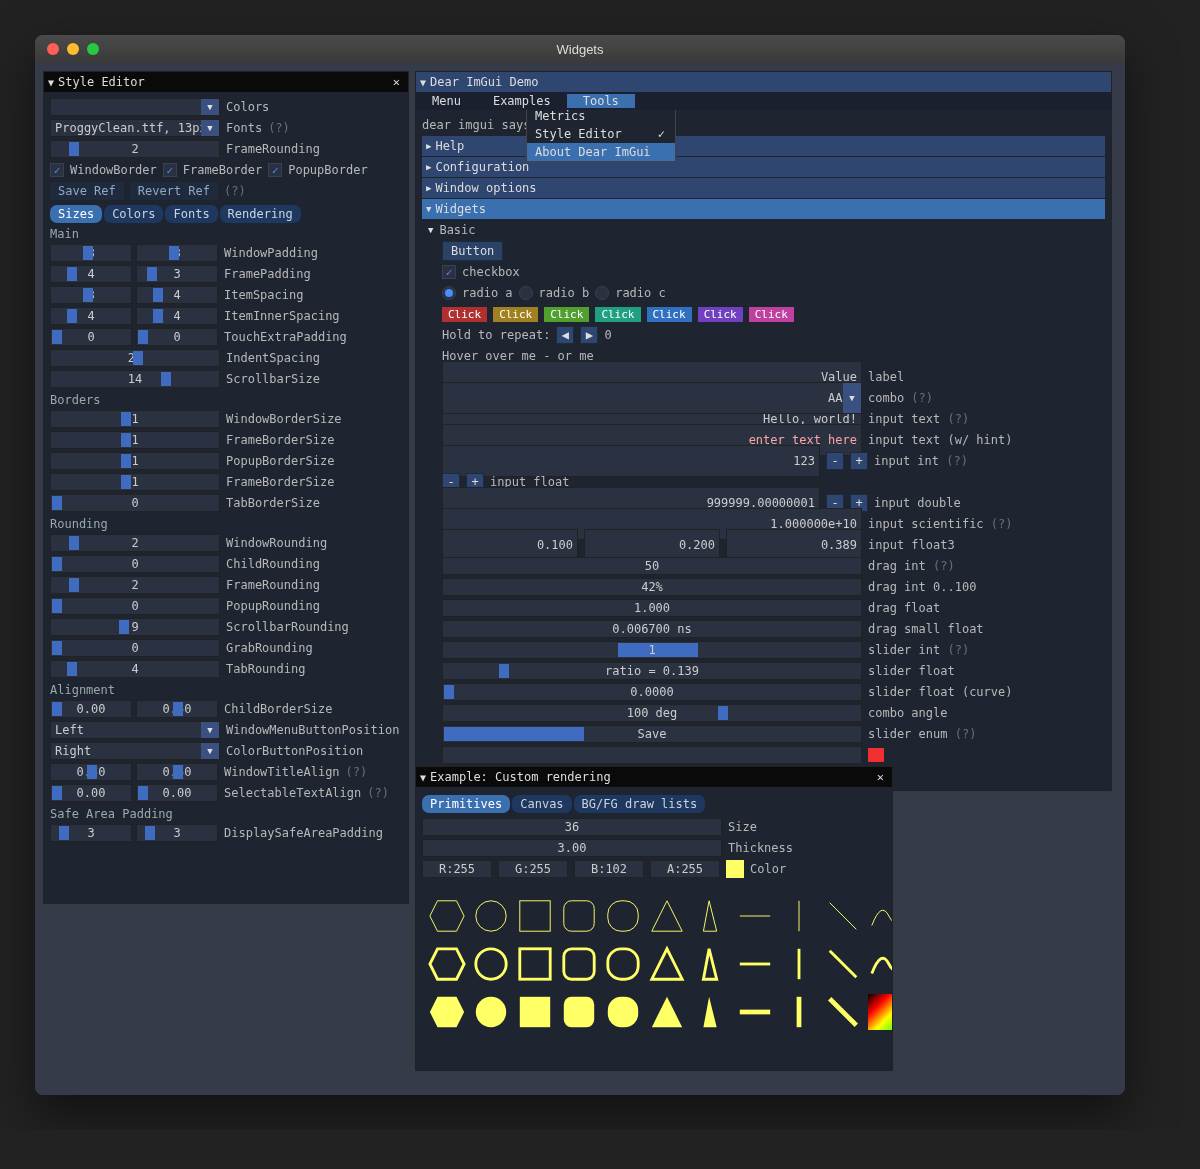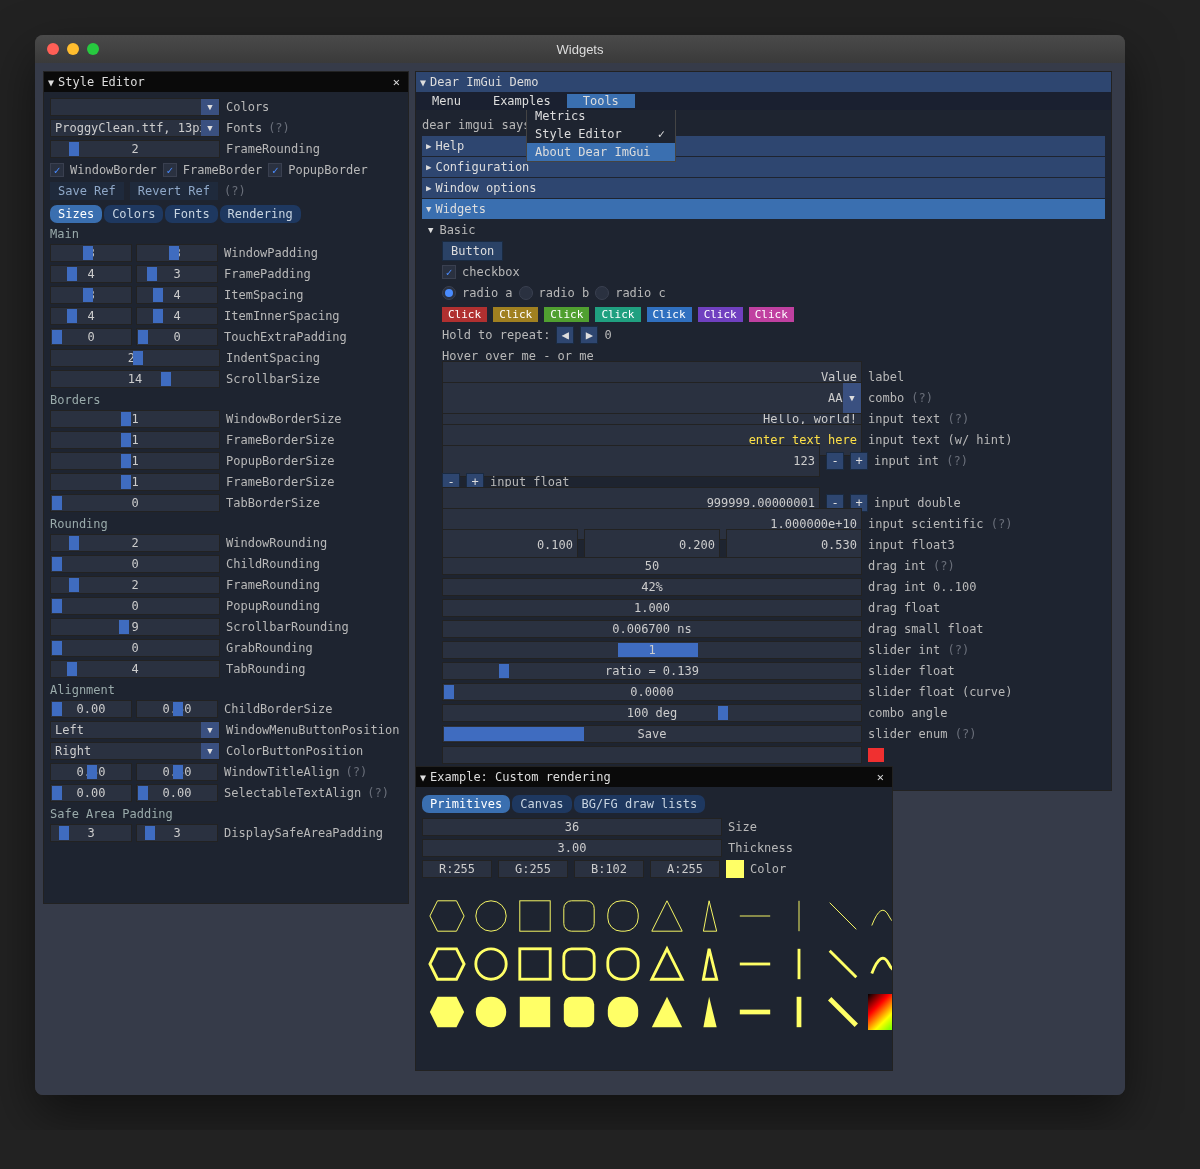--- a/index.html
+++ b/index.html
@@ -473,21 +473,21 @@
               </div>
               <span class="widget-label"><span>combo</span> <span class="help">(?)</span></span>
             </div>
           <div class="row">
               <div class="full-input" style="flex:0 0 420px">
                 <span>Hello, world!</span>
               </div>
               <span class="widget-label"><span>input text</span> <span class="help">(?)</span></span>
             </div>
           <div class="row">
-              <div class="full-input" style="flex:0 0 420px; color:#fde047">
+              <div class="full-input" style="flex:0 0 420px; color:#fca5a5">
                 <span>enter text here</span>
               </div>
               <span class="widget-label">input text (w/ hint)</span>
             </div>
           <div class="row">
               <div class="full-input" style="flex:0 0 378px">
                 <span>123</span>
               </div>
               <span class="pm-btn">-</span>
               <span class="pm-btn">+</span>
@@ -513,21 +513,21 @@
               <span class="widget-label"><span>input scientific</span> <span class="help">(?)</span></span>
             </div>
           <div class="row">
             <div class="full-input" style="flex:0 0 136px">
                 <span>0.100</span>
               </div>
             <div class="full-input" style="flex:0 0 136px">
                 <span>0.200</span>
               </div>
             <div class="full-input" style="flex:0 0 136px">
-                <span>0.530</span>
+                <span>0.389</span>
               </div>
             <span class="widget-label">input float3</span>
           </div>
           <div class="row">
               <div class="drag" style="flex:0 0 420px">
                 <span>50</span>
               </div>
               <span class="widget-label"><span>drag int</span> <span class="help">(?)</span></span>
             </div>
           <div class="row">

